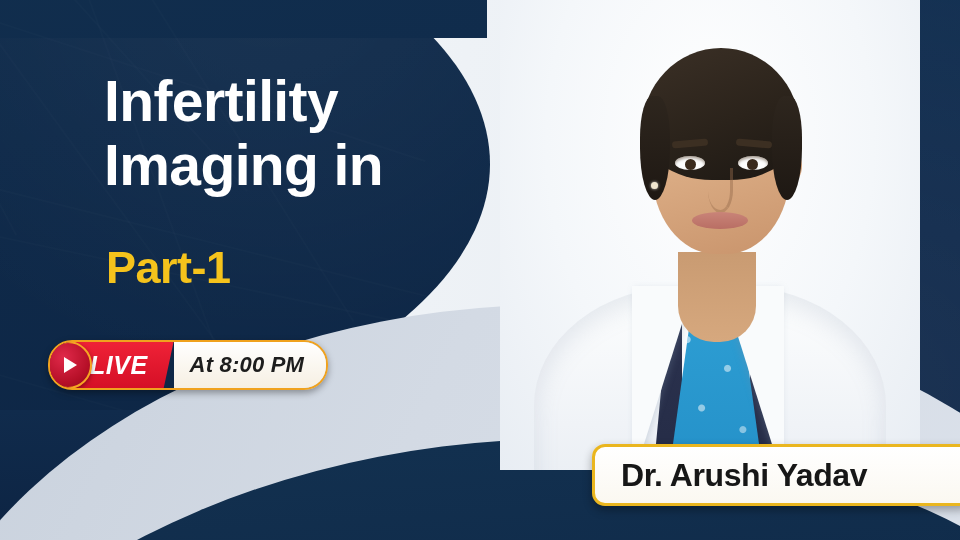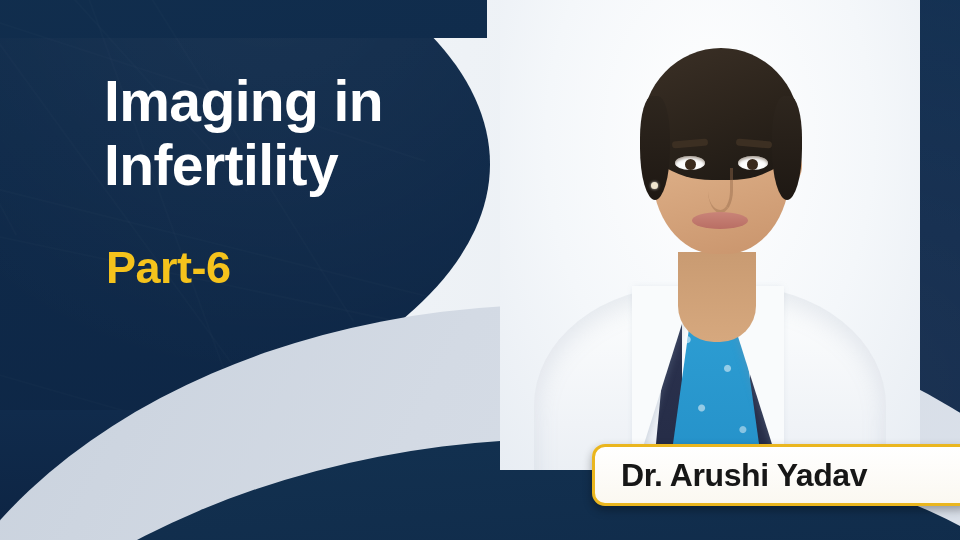--- a/index.html
+++ b/index.html
@@ -419,24 +419,31 @@
     <div class="eye-l"></div>
     <div class="eye-r"></div>
     <div class="pupil-l"></div>
     <div class="pupil-r"></div>
     <div class="nose"></div>
     <div class="lips"></div>
     <div class="earring"></div>
   </div>
 
   <div class="title">
+    <span class="line">Infertility</span>
     <span class="line">Imaging in</span>
-    <span class="line">Infertility</span>
   </div>
 
-  <div class="subtitle">Part-6</div>
-
+  <div class="subtitle">Part-1</div>
+
+  <div class="live-badge">
+    <div class="play-circle">
+      <div class="tri"></div>
+    </div>
+    <div class="live-red">LIVE</div>
+    <div class="live-time">At 8:00 PM</div>
+  </div>
 
   <div class="nameplate">
     <span>Dr. Arushi Yadav</span>
   </div>
 
 </div>
 
 </body></html>

